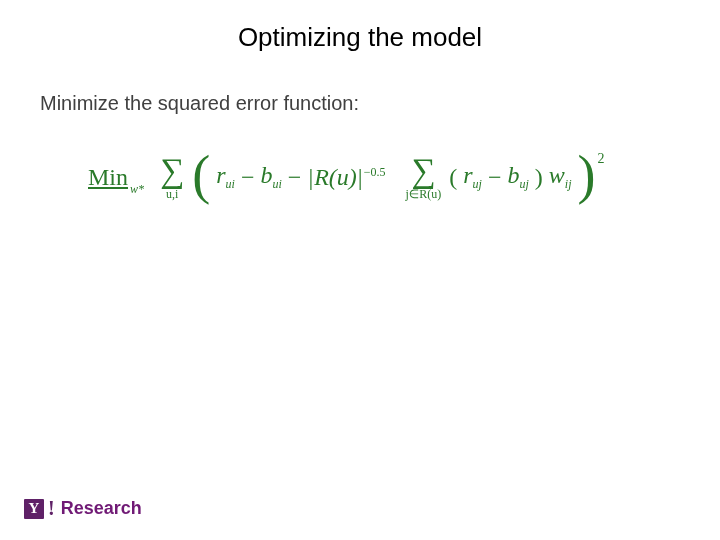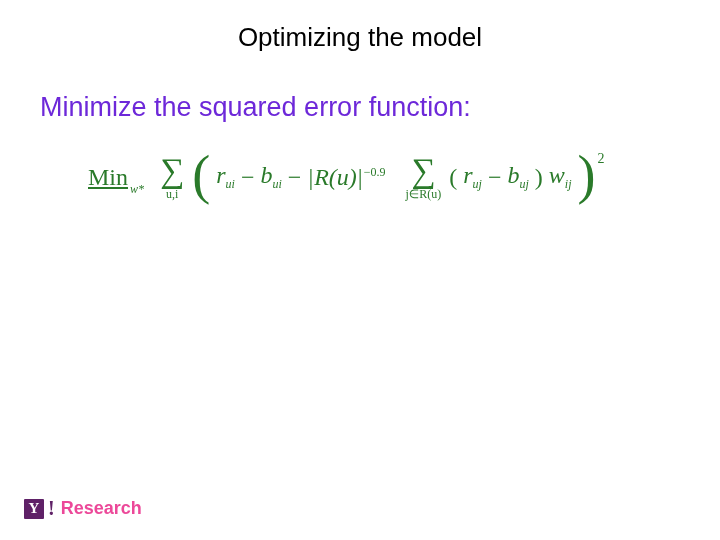--- a/index.html
+++ b/index.html
@@ -18,22 +18,22 @@
     left: 0;
     width: 720px;
     text-align: center;
     font-size: 26px;
     color: #000;
   }
   .subtitle {
     position: absolute;
     top: 92px;
     left: 40px;
-    font-size: 27px;
-    color: #6d28d9;
+    font-size: 20px;
+    color: #404040;
   }
   .formula {
     position: absolute;
     top: 150px;
     left: 88px;
     font-family: "Times New Roman", Times, serif;
     color: #2a7a2a;
     font-size: 24px;
     white-space: nowrap;
   }
@@ -125,21 +125,21 @@
     align-items: center;
     justify-content: center;
   }
   .bang {
     color: #5f2167;
     font-weight: bold;
     font-size: 20px;
     font-family: "Times New Roman", serif;
   }
   .research-label {
-    color: #ec4899;
+    color: #701a75;
     font-weight: bold;
     font-size: 18px;
     margin-left: 2px;
   }
 </style>
 </head>
 <body>
 
 <div class="title">Optimizing the model</div>
 
@@ -157,21 +157,21 @@
   <span class="big-paren">(</span>
   <span class="segment">
     <span class="var">r</span><span class="sub">ui</span>
   </span>
   <span class="segment op">−</span>
   <span class="segment">
     <span class="var">b</span><span class="sub">ui</span>
   </span>
   <span class="segment op">−</span>
   <span class="segment">
-    <span class="abs">|</span><span class="var">R(u)</span><span class="abs">|</span><span class="supexp">−0.9</span>
+    <span class="abs">|</span><span class="var">R(u)</span><span class="abs">|</span><span class="supexp">−0.5</span>
   </span>
   &nbsp;
   <span class="sum-block">
     <span class="sum-sym">∑</span>
     <span class="sum-under">j∈R(u)</span>
   </span>
   <span class="segment op">(</span>
   <span class="segment">
     <span class="var">r</span><span class="sub">uj</span>
   </span>

